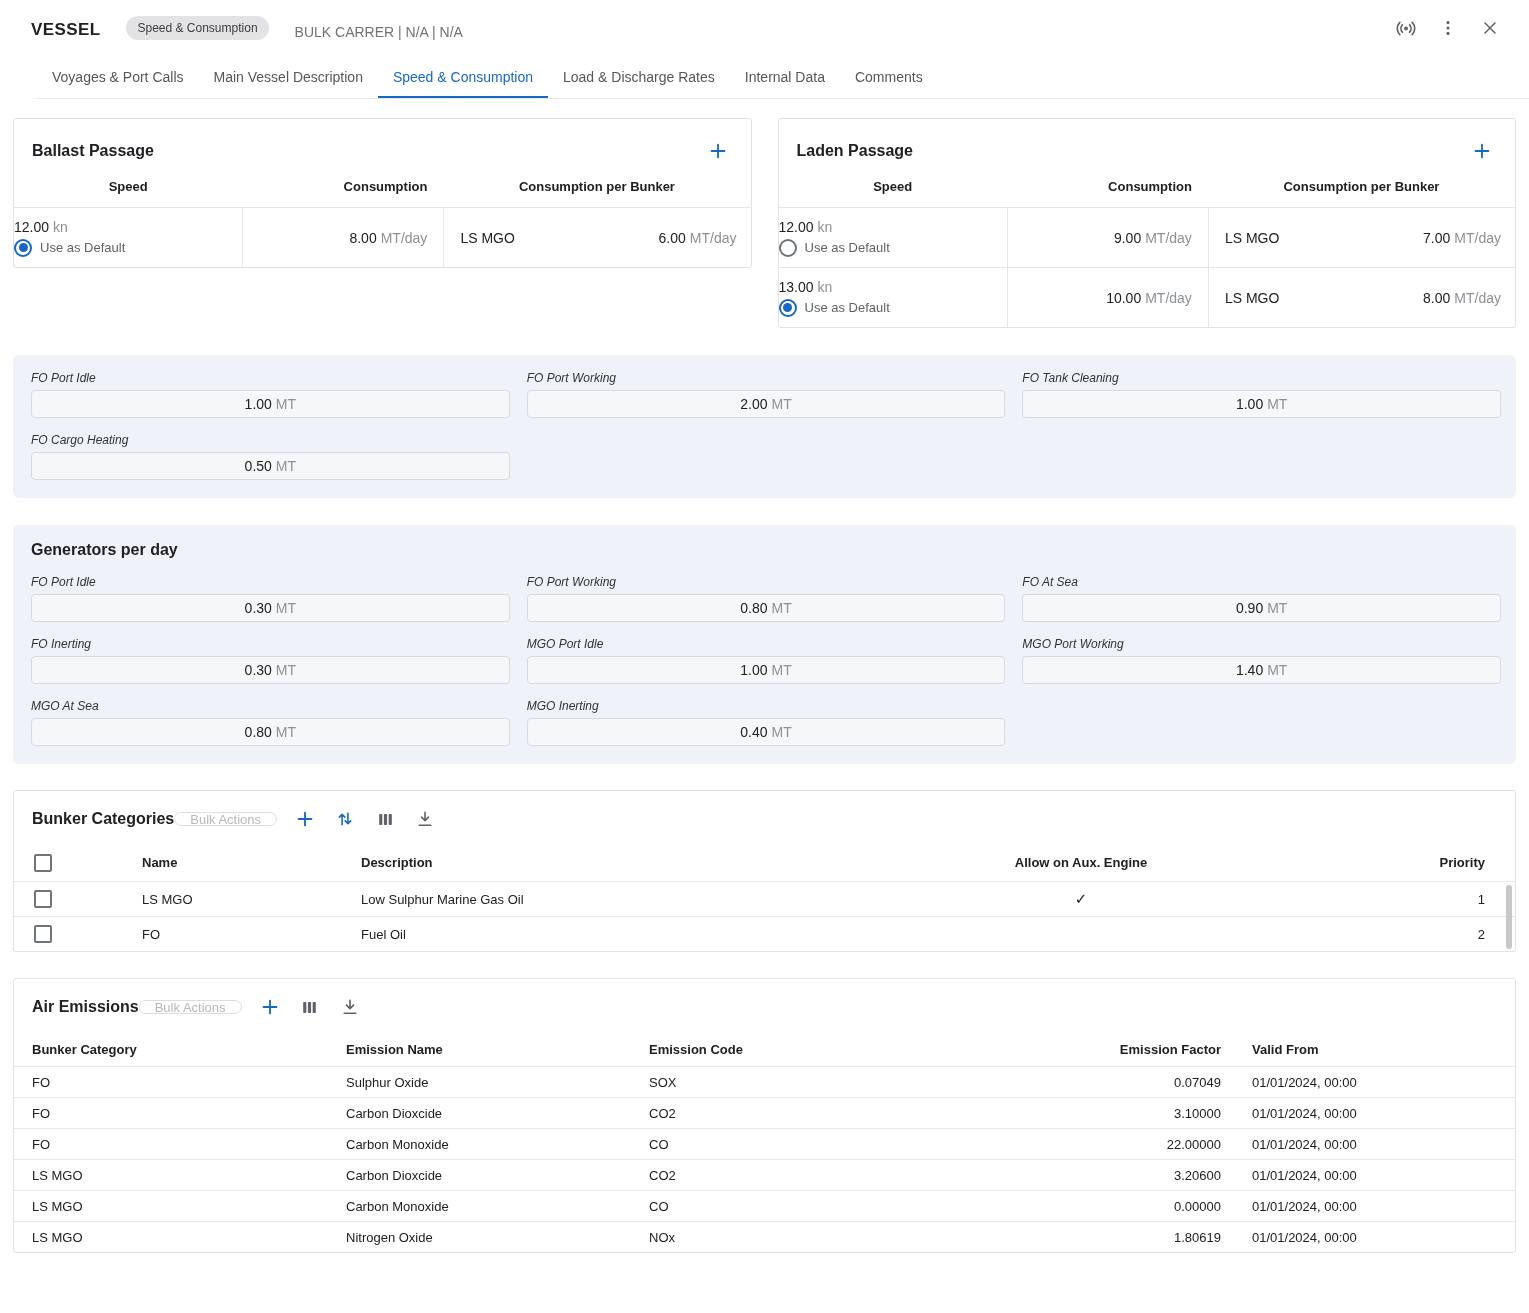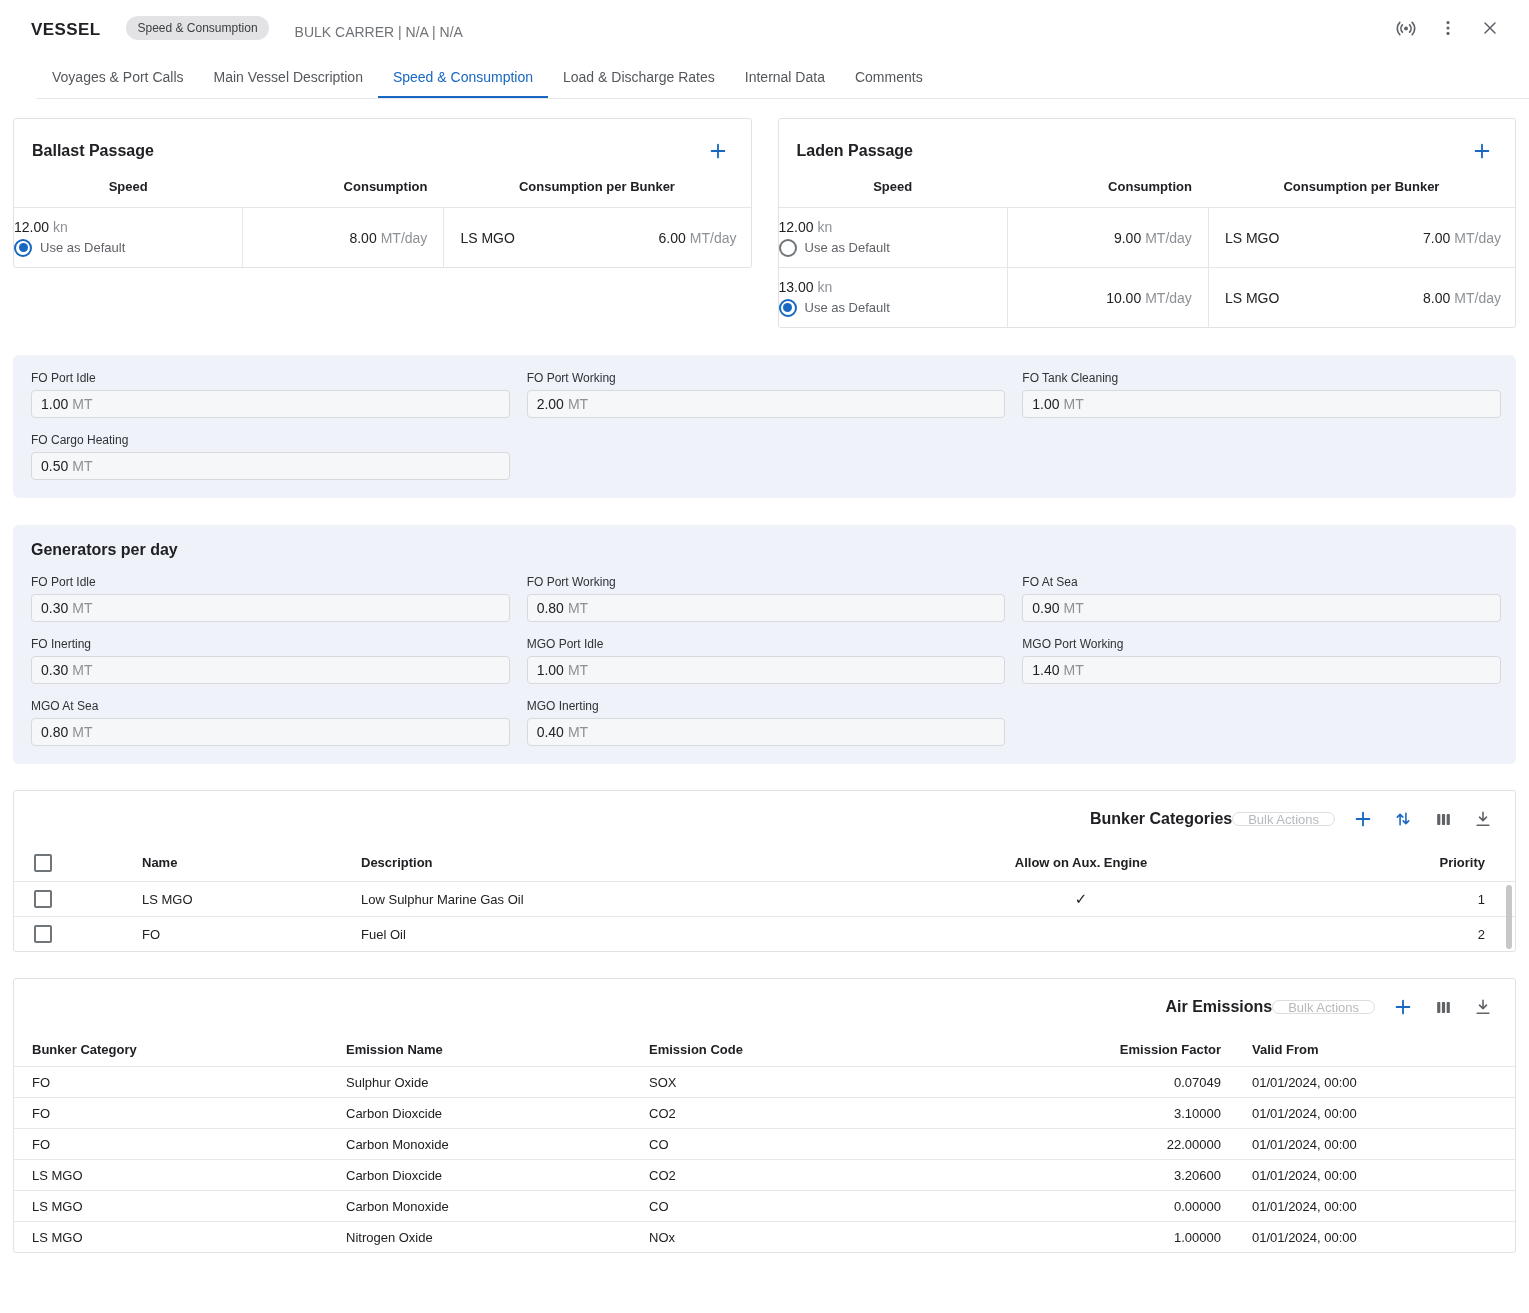--- a/index.html
+++ b/index.html
@@ -61,26 +61,26 @@
   .radio.sel::after{content:"";position:absolute;inset:2.5px;border-radius:50%;background:var(--accent);}
   .cell-cons{display:flex;align-items:center;justify-content:flex-end;gap:4px;padding-right:16px;border-left:1px solid #e6e6e6;font-size:14px;}
   .cell-bunker{display:flex;align-items:center;justify-content:space-between;border-left:1px solid #e6e6e6;padding:0 14px 0 16px;font-size:14px;}
   .val-unit{display:flex;gap:4px;}
   .unit{color:var(--unit);}
 
   
   .tinted{background:var(--tint);border-radius:6px;margin-top:27px;padding:16px 15px 18px 18px;}
   .sec-title{font-size:16px;font-weight:700;margin-bottom:16px;}
   .fields{display:grid;grid-template-columns:repeat(3,1fr);column-gap:17px;row-gap:15px;}
-  .field label{display:block;font-size:12px;color:#2f3338;margin-bottom:5px;}
-  .input{height:28px;background:#f6f7f8;border:1px solid #d7d9dc;border-radius:4px;display:flex;align-items:center;justify-content:flex-start;gap:4px;padding:0 9px;font-size:14px;cursor:text;}
+  .field label{display:block;font-size:12px;color:#2f3338;margin-bottom:5px;font-style:italic;}
+  .input{height:28px;background:#f6f7f8;border:1px solid #d7d9dc;border-radius:4px;display:flex;align-items:center;justify-content:center;gap:4px;padding:0 9px;font-size:14px;cursor:text;}
 
   
   .table-card{margin-top:26px;position:relative;overflow:hidden;}
-  .tc-head{display:flex;align-items:center;justify-content:flex-end;padding:16px 20px 13px 18px;}
+  .tc-head{display:flex;align-items:center;justify-content:flex-start;padding:16px 20px 13px 18px;}
   .toolbar{display:flex;align-items:center;gap:16px;}
   .pill{height:14px;padding:0 15px;border:1px solid #ddd;border-radius:14px;background:#fff;color:#b6b9bc;font-size:13px;display:flex;align-items:center;white-space:nowrap;}
   .tool{width:24px;height:24px;display:flex;align-items:center;justify-content:center;color:#5f6368;}
   .tool.accent{color:var(--accent);}
 
   .bc-head,.bc-row{display:grid;grid-template-columns:128px 219px 1fr 380px 244px;align-items:center;}
   .bc-head{height:37px;font-size:13px;font-weight:700;}
   .bc-row{height:35px;border-top:1px solid var(--row-border);font-size:13px;}
   .c-check{padding-left:20px;display:flex;align-items:center;}
   .cb{width:18px;height:18px;border:2px solid #70757a;border-radius:2px;background:#fff;cursor:pointer;flex:none;}
@@ -468,18 +468,18 @@
       <div class="a-first">LS MGO</div>
       <div>Carbon Monoxide</div>
       <div>CO</div>
       <div class="a-factor">0.00000</div>
       <div class="a-valid">01/01/2024, 00:00</div>
     </div>
     <div class="ae-row">
       <div class="a-first">LS MGO</div>
       <div>Nitrogen Oxide</div>
       <div>NOx</div>
-      <div class="a-factor">1.00000</div>
+      <div class="a-factor">1.80619</div>
       <div class="a-valid">01/01/2024, 00:00</div>
     </div>
   </section>
 
 </main>
 
 </body></html>

